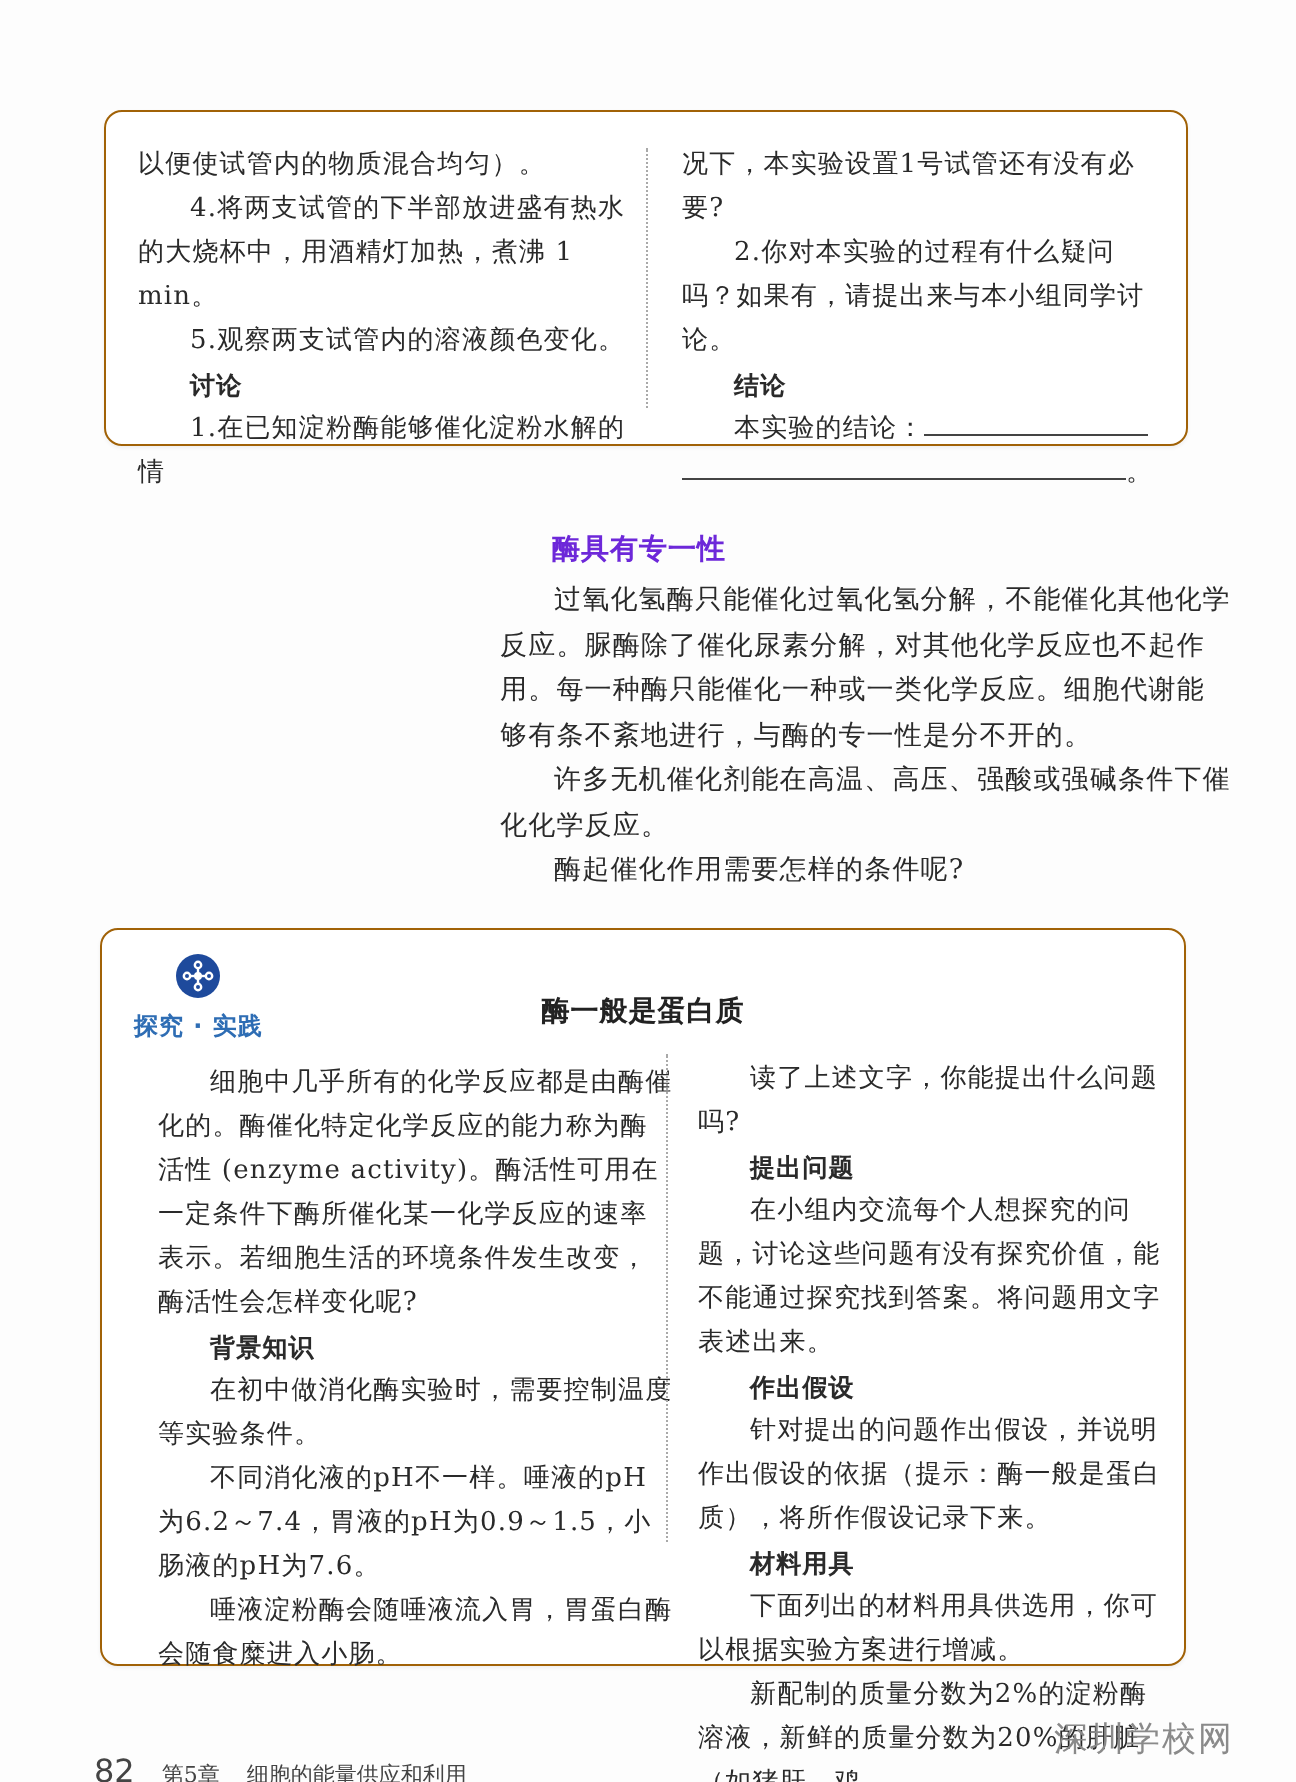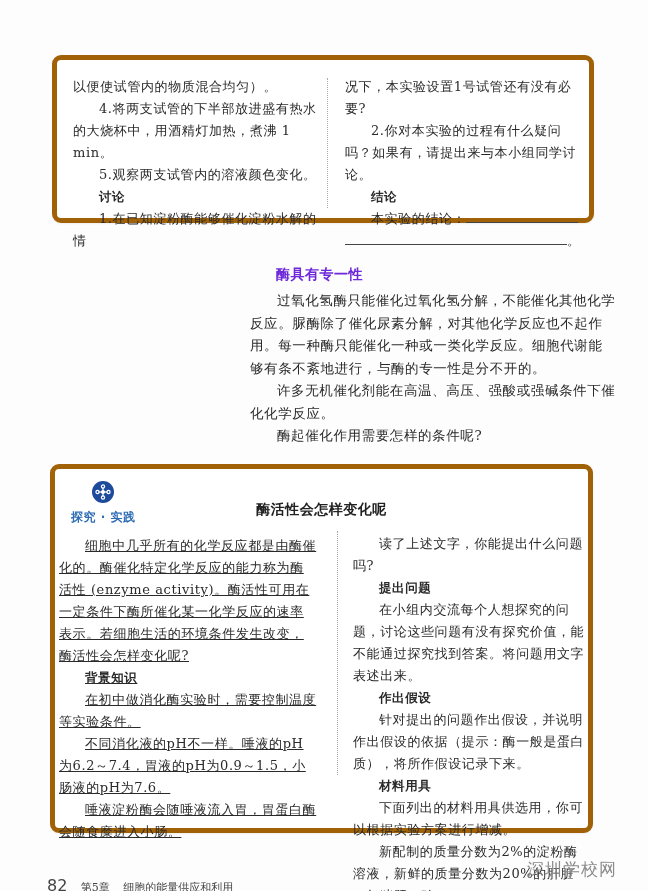--- a/index.html
+++ b/index.html
@@ -1,21 +1,21 @@
 <!DOCTYPE html>
 <html><head>
 <meta charset="utf-8">
 <style>
   * { margin: 0; padding: 0; box-sizing: border-box; }
   html, body { width: 648px; height: 891px; background: #fdfdfd; overflow: hidden; }
   body { position: relative; font-family: "DejaVu Serif", "Liberation Serif", serif; color: #2a2a2a; }
 
   .box {
     position: absolute;
-    border: 5px solid #a16207;
+    border: 1px solid #a16207;
     border-radius: 9px;
     background: #ffffff;
     box-shadow: 0 1px 2px rgba(0,0,0,0.06);
   }
   #box-top { left: 52px; top: 55px; width: 542px; height: 168px; }
   #box-bottom { left: 50px; top: 464px; width: 543px; height: 369px; }
 
   .col { position: absolute; font-size: 13px; line-height: 22px; letter-spacing: 0.6px; }
   .col p { margin: 0; }
   .indent { text-indent: 26px; }
@@ -46,21 +46,21 @@
 
   #explore-header { position: absolute; left: 16px; top: 12px; display: flex; align-items: center; gap: 6px; flex-direction: column; }
   #explore-icon { width: 22px; height: 22px; border-radius: 50%; background: #1e4a9c; display: flex; align-items: center; justify-content: center; }
   #explore-label { font-family: "DejaVu Sans", "Liberation Sans", sans-serif; font-weight: bold; font-size: 12px; color: #2e6db4; letter-spacing: 0.5px; }
 
   #explore-title {
     position: absolute; left: 0; width: 100%; top: 32px; text-align: center;
     font-family: "DejaVu Sans", "Liberation Sans", sans-serif; font-weight: bold; font-size: 14px; color: #222; letter-spacing: 0.5px;
   }
 
-  #bottom-left { left: 4px; top: 66px; width: 258px; text-decoration: underline; }
+  #bottom-left { left: 28px; top: 66px; width: 258px; }
   #bottom-divider { left: 282px; top: 62px; height: 244px; }
   #bottom-right { left: 298px; top: 64px; width: 235px; }
 
   #footer { position: absolute; left: 47px; top: 876px; font-size: 11px; color: #444; font-family: "DejaVu Sans", "Liberation Sans", sans-serif; }
   #footer .page-num { font-size: 16px; margin-right: 10px; }
   #footer .chapter { margin-right: 10px; font-family: "DejaVu Serif", "Liberation Serif", serif; }
   #footer .chapter-title { font-family: Liberation Sans, sans-serif; }
 
   #watermark { position: absolute; left: 527px; top: 858px; font-size: 17px; color: #8a8a8a; letter-spacing: 1px; font-family: "DejaVu Serif", "Liberation Serif", serif; }
 </style>
@@ -106,21 +106,21 @@
           <circle cx="8" cy="2.5" r="1.6"></circle>
           <circle cx="8" cy="13.5" r="1.6"></circle>
           <circle cx="2.5" cy="8" r="1.6"></circle>
           <circle cx="13.5" cy="8" r="1.6"></circle>
           <circle cx="8" cy="8" r="1.4" fill="#fff"></circle>
         </g>
       </svg>
     </div>
     <span id="explore-label">探究 · 实践</span>
   </div>
-  <div id="explore-title">酶活性会怎样变化呢</div>
+  <div id="explore-title">酶一般是蛋白质</div>
 
   <div id="bottom-left" class="col">
     <p class="indent">细胞中几乎所有的化学反应都是由酶催化的。酶催化特定化学反应的能力称为酶活性 (enzyme activity)。酶活性可用在一定条件下酶所催化某一化学反应的速率表示。若细胞生活的环境条件发生改变，酶活性会怎样变化呢?</p>
     <p class="bold">背景知识</p>
     <p class="indent">在初中做消化酶实验时，需要控制温度等实验条件。</p>
     <p class="indent">不同消化液的pH不一样。唾液的pH为6.2～7.4，胃液的pH为0.9～1.5，小肠液的pH为7.6。</p>
     <p class="indent">唾液淀粉酶会随唾液流入胃，胃蛋白酶会随食糜进入小肠。</p>
   </div>
   <div id="bottom-divider" class="divider"></div>
   <div id="bottom-right" class="col">

